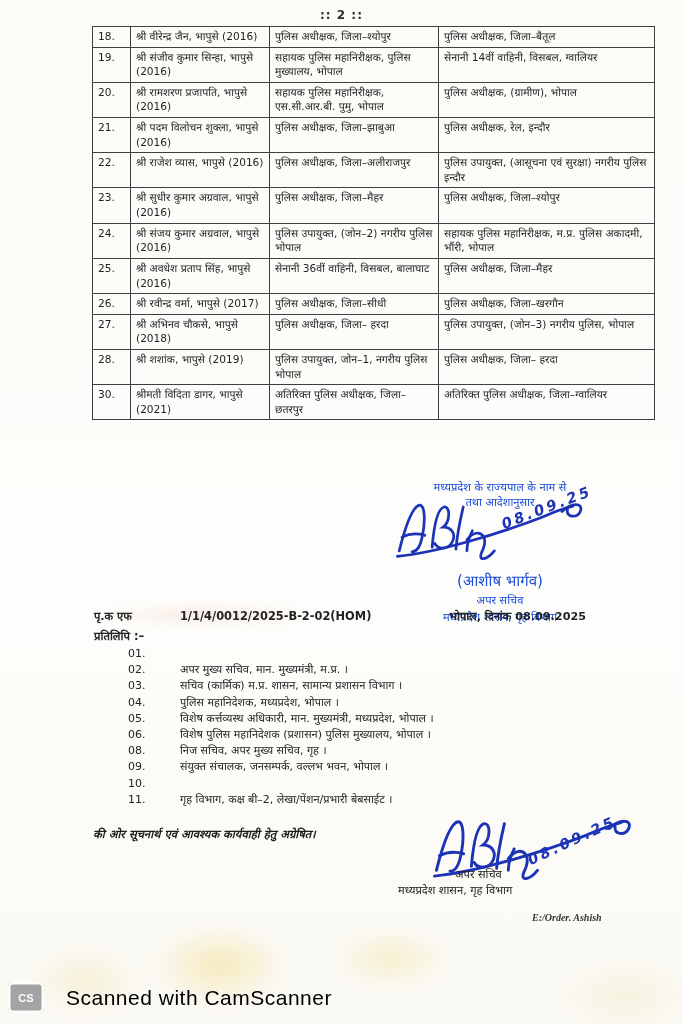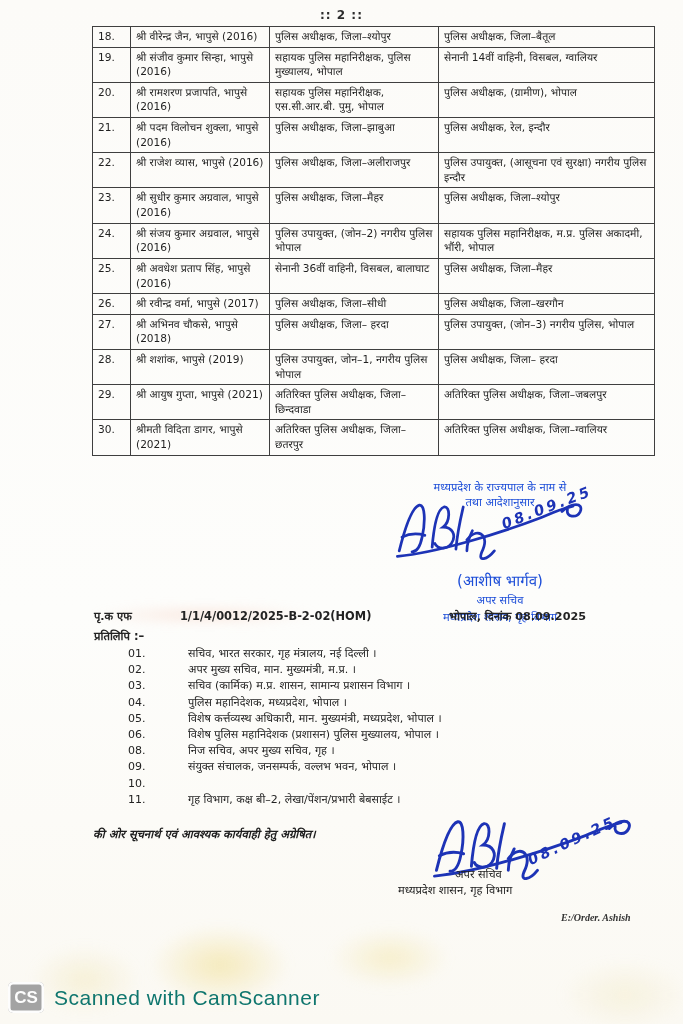--- a/index.html
+++ b/index.html
@@ -58,44 +58,44 @@
   .hwd1{left:505px;top:516px;}
   .hwd2{left:532px;top:852px;transform:rotate(-25deg);}
 
   .ref-line{position:absolute;left:94px;top:608px;width:492px;display:flex;align-items:baseline;gap:36px;}
   .ref-label{font-size:11.2px;font-weight:bold;white-space:nowrap;}
   .ref-number{font-size:11.4px;font-weight:bold;margin-left:12px;white-space:nowrap;font-family:"DejaVu Sans",sans-serif;}
   .ref-place{font-size:11.2px;font-weight:bold;margin-left:auto;white-space:nowrap;}
   .copy-label{position:absolute;left:94px;top:628px;font-size:11.4px;font-weight:600;}
 
   .copy-list{position:absolute;left:128px;top:646px;width:470px;}
-  .copy-item{display:flex;font-size:11px;line-height:16.2px;color:#222;gap:8px;}
+  .copy-item{display:flex;font-size:11px;line-height:16.2px;color:#222;}
   .copy-no{width:30px;flex:0 0 30px;}
   .copy-text{margin-left:22px;}
 
   .closing{
     position:absolute;left:93px;top:826px;font-size:11.4px;font-weight:bold;font-style:italic;color:#1d1d1d;text-align:center;
   }
 
   .sig2-desig{position:absolute;left:455px;top:866px;font-size:11.2px;color:#222;}
   .sig2-dept{position:absolute;left:398px;top:882px;font-size:11.2px;color:#222;}
   .file-note{
-    position:absolute;left:561px;top:912px;
+    position:absolute;left:532px;top:912px;
     font-family:"Liberation Serif",serif;font-style:italic;font-weight:bold;
     font-size:10px;color:#333;
   }
 
   .cam-footer{position:absolute;left:8px;top:982px;display:flex;align-items:center;}
   .cam-logo{
     width:36px;height:31px;background:#a3a3a3;border-radius:5px;
     display:flex;align-items:center;justify-content:center;
     box-shadow:inset 0 0 0 2.5px #fdfdfd;
   }
-  .cam-logo span{color:#fdfdfd;font-weight:bold;font-size:17px;font-family:"Liberation Sans",sans-serif;}
-  .cam-text{margin-left:10px;font-size:21px;color:#0f766e;font-family:"Liberation Sans",sans-serif;letter-spacing:.5px;}
+  .cam-logo span{color:#fdfdfd;font-weight:bold;font-size:11px;font-family:"Liberation Sans",sans-serif;}
+  .cam-text{margin-left:22px;font-size:21px;color:#000000;font-family:"Liberation Sans",sans-serif;letter-spacing:.5px;}
 </style>
 </head>
 <body>
 
 <div class="paper"></div>
 <div class="stain s1"></div>
 <div class="stain s2"></div>
 <div class="stain s3"></div>
 <div class="stain s4"></div>
 <div class="stain s5"></div>
@@ -162,26 +162,20 @@
       <td class="c-sno">27.</td>
       <td class="c-name">श्री अभिनव चौकसे, भापुसे (2018)</td>
       <td class="c-from">पुलिस अधीक्षक, जिला– हरदा</td>
       <td class="c-to">पुलिस उपायुक्त, (जोन–3) नगरीय पुलिस, भोपाल</td>
     </tr>
     <tr>
       <td class="c-sno">28.</td>
       <td class="c-name">श्री शशांक, भापुसे (2019)</td>
       <td class="c-from">पुलिस उपायुक्त, जोन–1, नगरीय पुलिस भोपाल</td>
       <td class="c-to">पुलिस अधीक्षक, जिला– हरदा</td>
-    </tr>
-    <tr>
-      <td class="c-sno">29.</td>
-      <td class="c-name">श्री आयुष गुप्ता, भापुसे (2021)</td>
-      <td class="c-from">अतिरिक्त पुलिस अधीक्षक, जिला–छिन्दवाडा</td>
-      <td class="c-to">अतिरिक्त पुलिस अधीक्षक, जिला–जबलपुर</td>
     </tr>
     <tr>
       <td class="c-sno">30.</td>
       <td class="c-name">श्रीमती विदिता डागर, भापुसे (2021)</td>
       <td class="c-from">अतिरिक्त पुलिस अधीक्षक, जिला–छतरपुर</td>
       <td class="c-to">अतिरिक्त पुलिस अधीक्षक, जिला–ग्वालियर</td>
     </tr>
   </tbody>
 </table>
 
@@ -210,21 +204,20 @@
 <div class="ref-line">
   <span class="ref-label">पृ.क एफ</span>
   <span class="ref-number">1/1/4/0012/2025-B-2-02(HOM)</span>
   <span class="ref-place">भोपाल, दिनांक 08.09.2025</span>
 </div>
 <div class="copy-label">प्रतिलिपि :–</div>
 
 <div class="copy-list">
   <div class="copy-item">
     <span class="copy-no">01.</span>
-    <span class="copy-text">सचिव, भारत सरकार, गृह मंत्रालय, नई दिल्ली ।</span>
   </div>
   <div class="copy-item">
     <span class="copy-no">02.</span>
     <span class="copy-text">अपर मुख्य सचिव, मान. मुख्यमंत्री, म.प्र. ।</span>
   </div>
   <div class="copy-item">
     <span class="copy-no">03.</span>
     <span class="copy-text">सचिव (कार्मिक) म.प्र. शासन, सामान्य प्रशासन विभाग ।</span>
   </div>
   <div class="copy-item">

